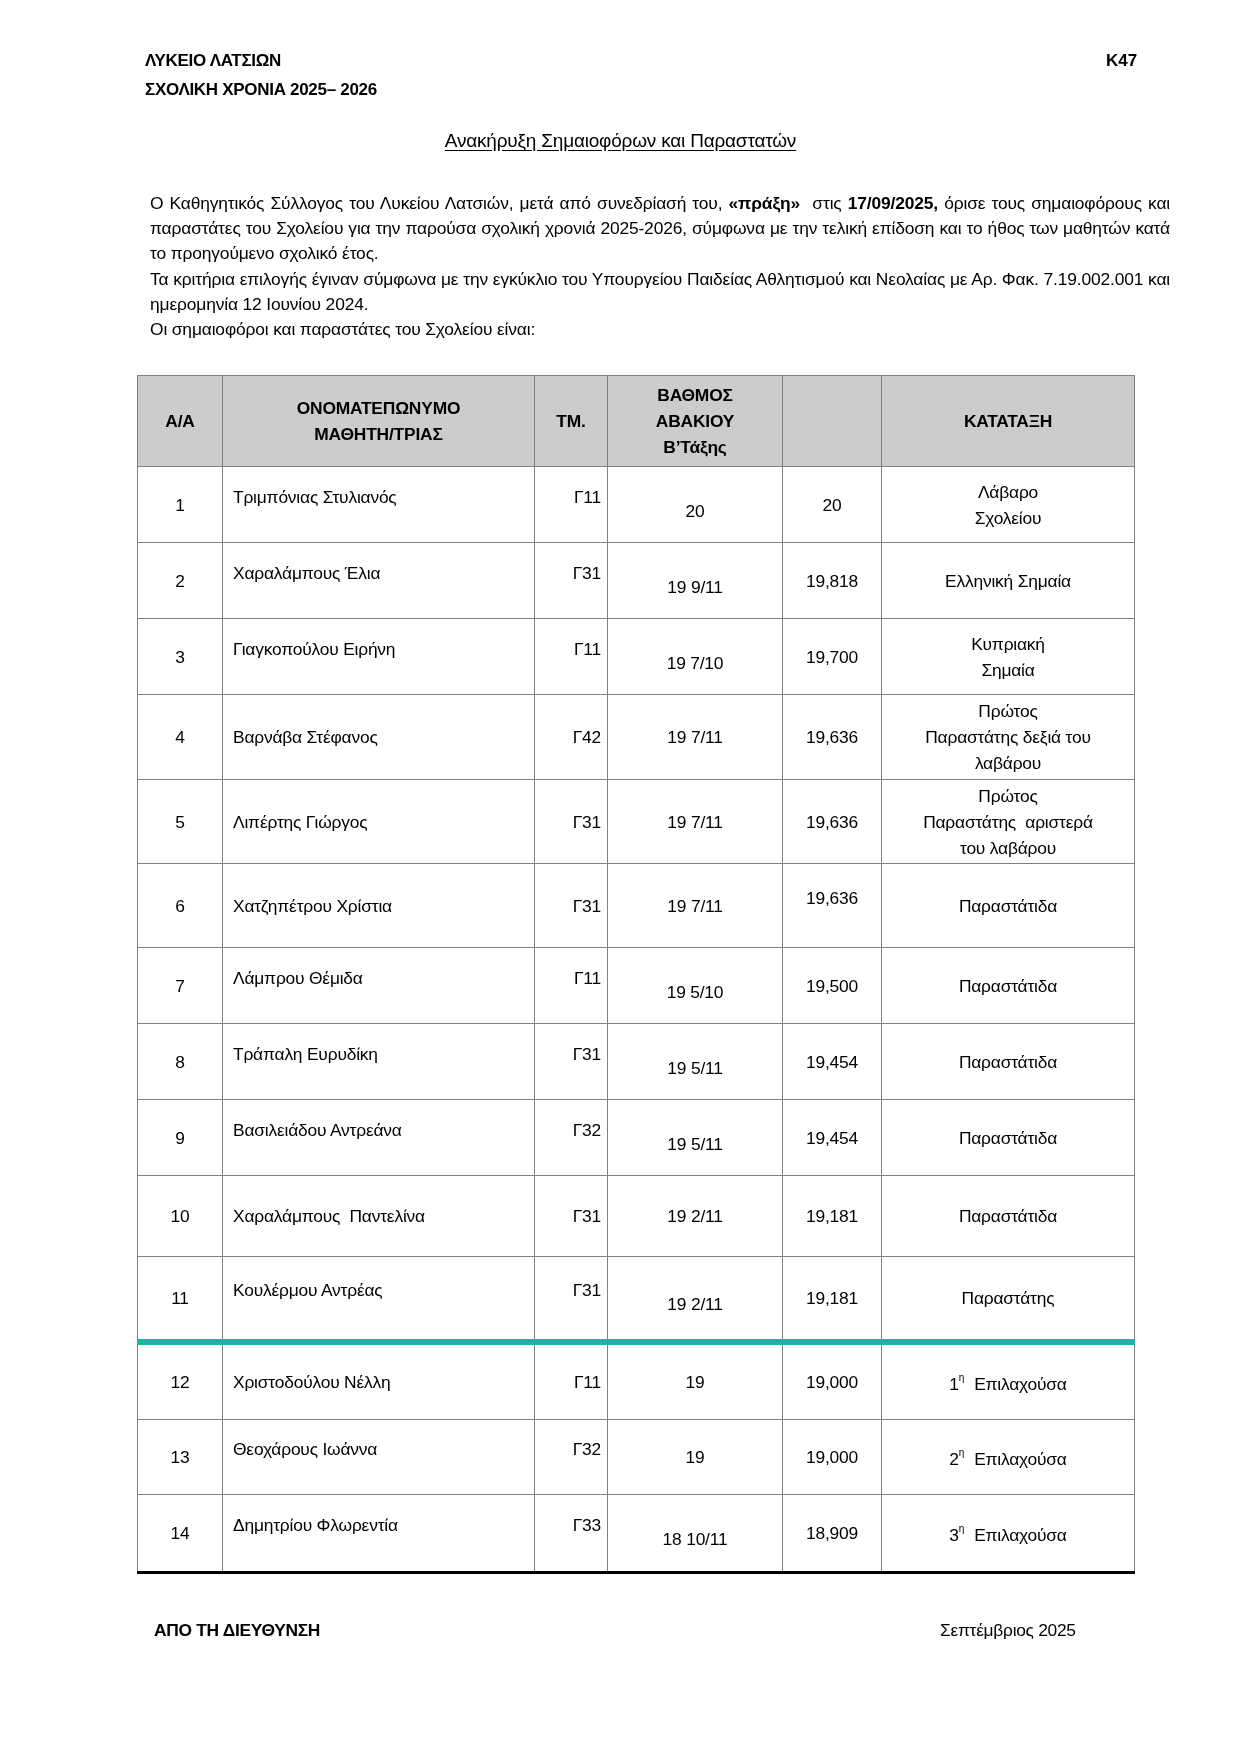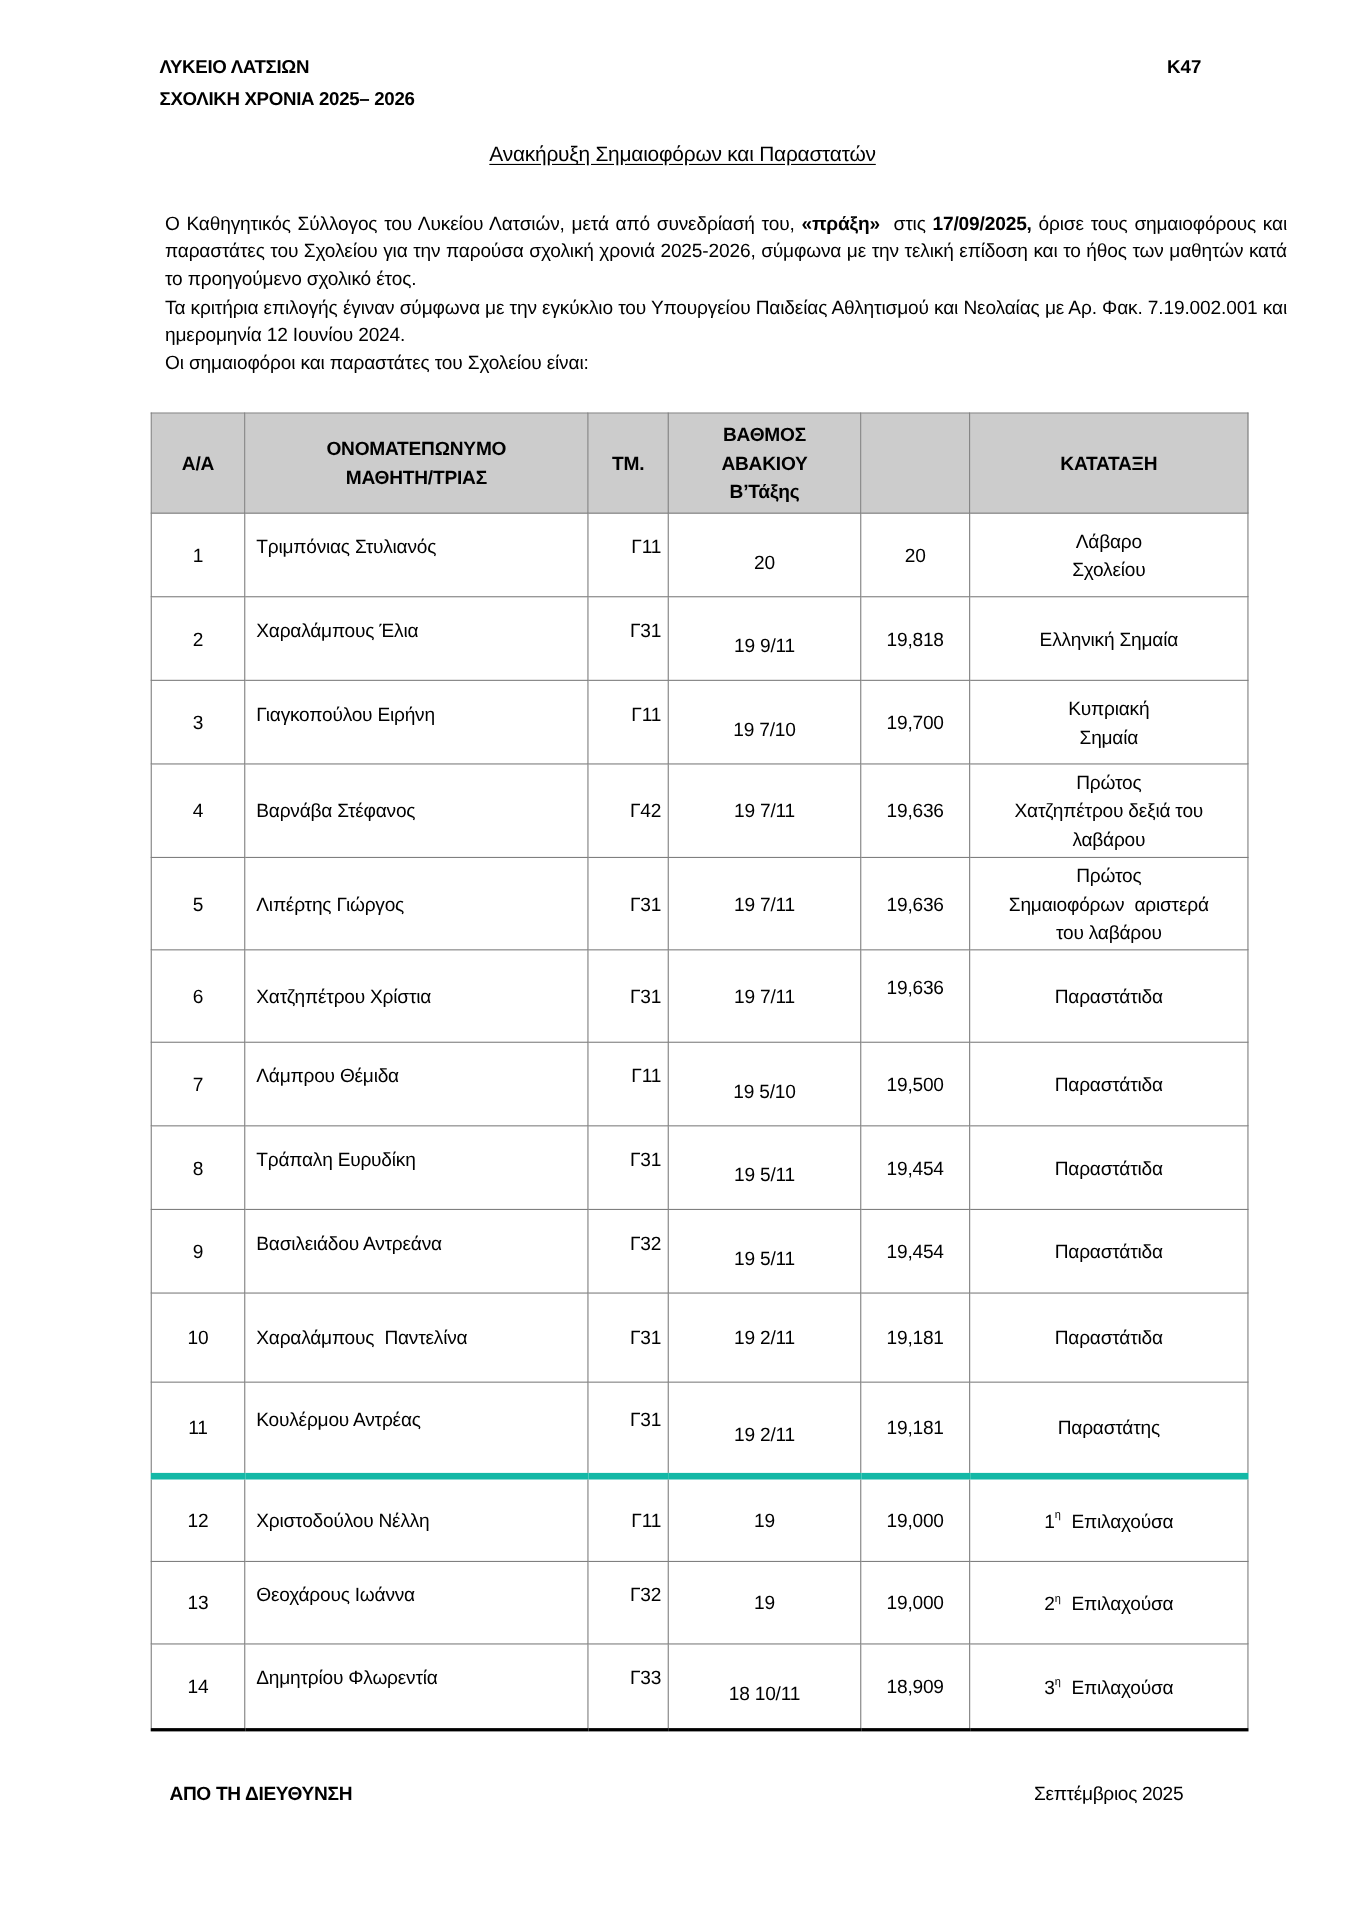--- a/index.html
+++ b/index.html
@@ -1,21 +1,21 @@
 <!DOCTYPE html>
 <html><head>
   <meta charset="utf-8">
   <style>
     html, body { margin: 0; padding: 0; background: #ffffff; }
     body {
       width: 1241px; height: 1755px; position: relative; overflow: hidden;
       font-family: "Liberation Sans", "DejaVu Sans", sans-serif; color: #000;
     }
     .hdr-left { position: absolute; left: 145px; top: 46px; font-weight: bold; font-size: 17px; line-height: 29px; letter-spacing: -0.3px; }
-    .hdr-right { position: absolute; left: 1061px; top: 46px; font-weight: bold; font-size: 17px; line-height: 29px; }
+    .hdr-right { position: absolute; left: 1106px; top: 46px; font-weight: bold; font-size: 17px; line-height: 29px; }
     .title {
       position: absolute; left: 0; width: 1241px; top: 130px; text-align: center;
       font-size: 19px; text-decoration: underline; text-underline-offset: 3px; letter-spacing: -0.2px;
     }
     .intro {
       position: absolute; left: 150px; width: 1020px; top: 191px;
       font-size: 17.4px; line-height: 25.2px; text-align: justify; letter-spacing: -0.15px;
     }
     .intro p { margin: 0; }
     .intro b { font-weight: bold; }
@@ -125,33 +125,33 @@
         </td>
       </tr>
       <tr style="height: 85px;">
         <td class="c-aa"><span>4</span></td>
         <td class="c-name"><span class="" style="white-space:pre">Βαρνάβα Στέφανος</span></td>
         <td class="c-tm"><span class="">Γ42</span></td>
         <td class="c-grade"><span class="">19 7/11</span></td>
         <td class="c-avg"><span class="">19,636</span></td>
         <td class="c-rank">
           <div style="white-space:pre">Πρώτος</div>
-          <div style="white-space:pre">Χατζηπέτρου δεξιά του</div>
+          <div style="white-space:pre">Παραστάτης δεξιά του</div>
           <div style="white-space:pre">λαβάρου</div>
         </td>
       </tr>
       <tr style="height: 84px;">
         <td class="c-aa"><span>5</span></td>
         <td class="c-name"><span class="" style="white-space:pre">Λιπέρτης Γιώργος</span></td>
         <td class="c-tm"><span class="">Γ31</span></td>
         <td class="c-grade"><span class="">19 7/11</span></td>
         <td class="c-avg"><span class="">19,636</span></td>
         <td class="c-rank">
           <div style="white-space:pre">Πρώτος</div>
-          <div style="white-space:pre">Σημαιοφόρων  αριστερά</div>
+          <div style="white-space:pre">Παραστάτης  αριστερά</div>
           <div style="white-space:pre">του λαβάρου</div>
         </td>
       </tr>
       <tr style="height: 84px;">
         <td class="c-aa"><span>6</span></td>
         <td class="c-name"><span class="" style="white-space:pre">Χατζηπέτρου Χρίστια</span></td>
         <td class="c-tm"><span class="">Γ31</span></td>
         <td class="c-grade"><span class="">19 7/11</span></td>
         <td class="c-avg"><span class="up">19,636</span></td>
         <td class="c-rank">

